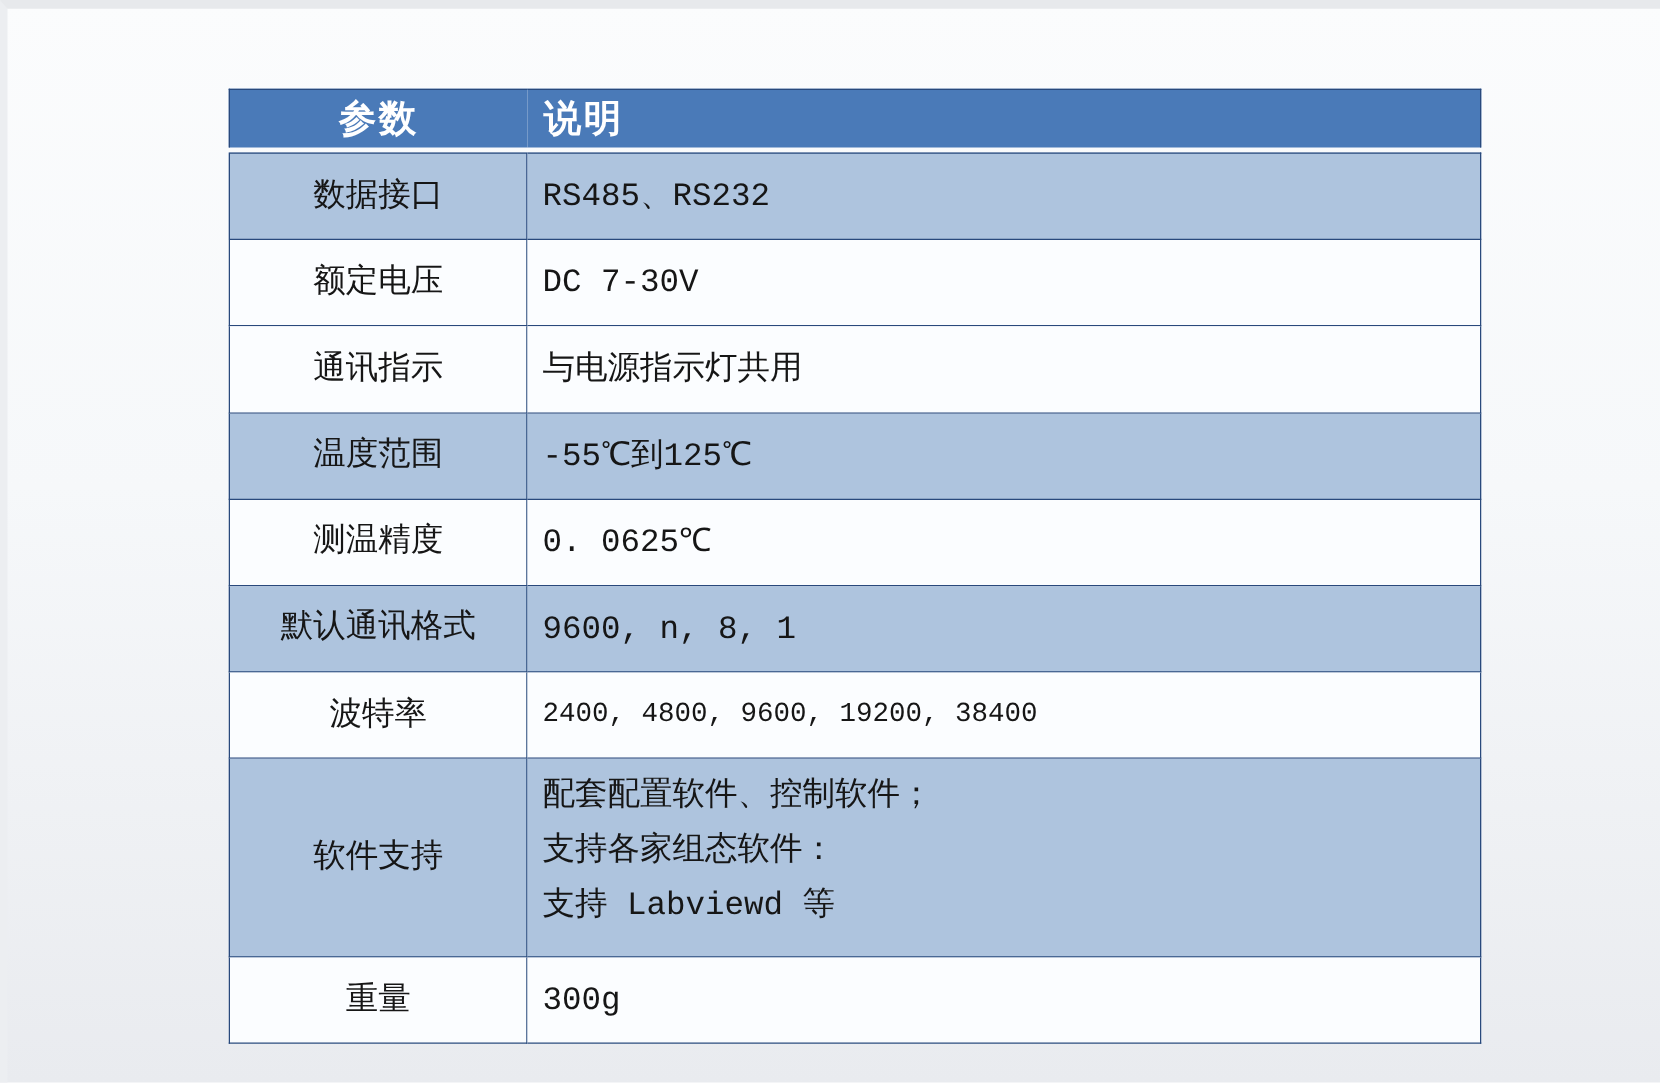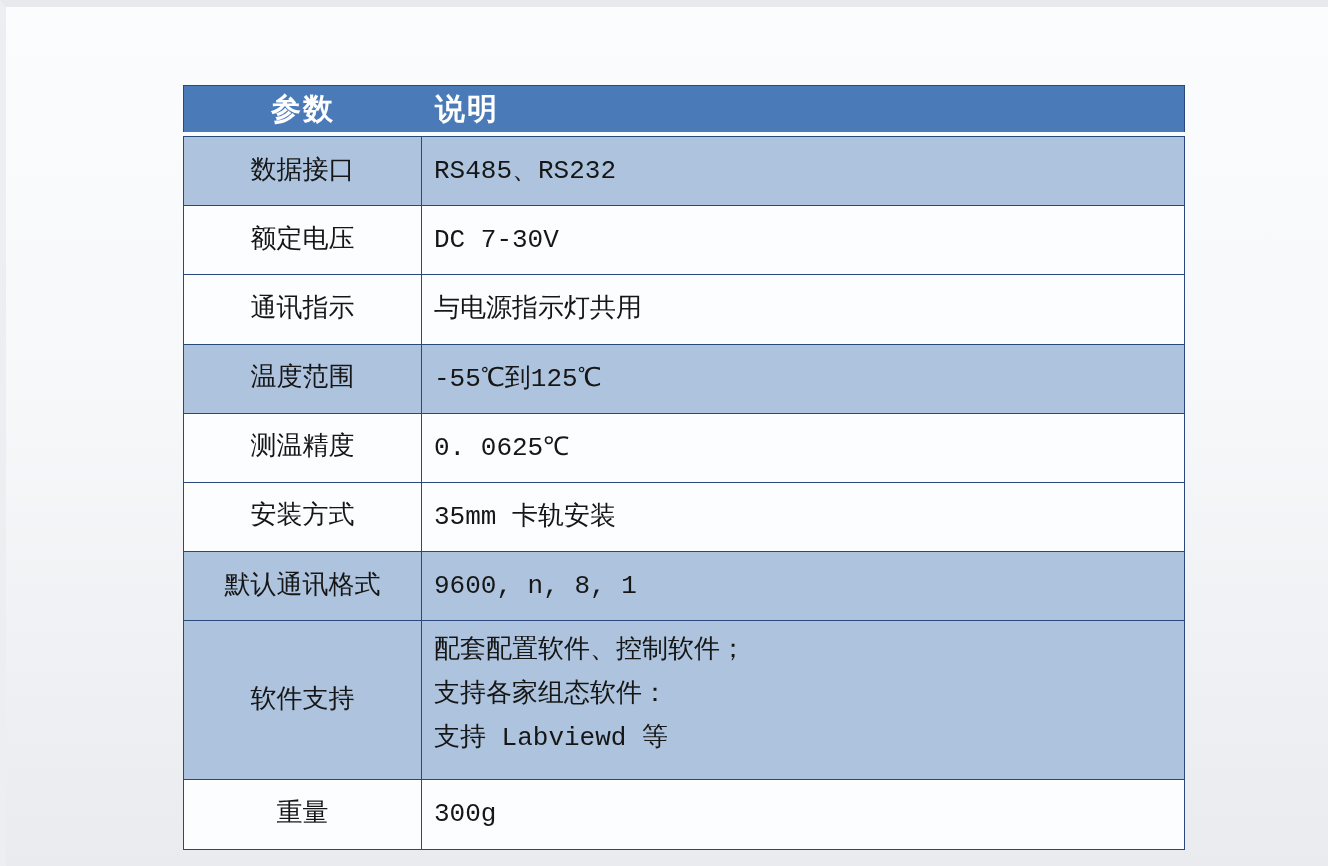--- a/index.html
+++ b/index.html
@@ -17,21 +17,21 @@
     position: absolute;
     inset: 0;
     border-top: 7px solid #e7e9ec;
     border-left: 6px solid #eceef1;
     box-sizing: border-box;
     pointer-events: none;
   }
   .table-wrap {
     position: absolute;
     left: 183px;
-    top: 85px;
+    top: 71px;
     width: 893px;
   }
   table.spec-table {
     border-collapse: separate;
     border-spacing: 0;
     table-layout: fixed;
     width: 1002px;
     color: var(--text, #161616);
   }
   col.c-param { width: 239px; }
@@ -129,30 +129,30 @@
           <td class="desc-cell">
             <div class="desc-line">-55℃到125℃</div>
           </td>
         </tr>
         <tr class="shade-white">
           <td class="param-cell">测温精度</td>
           <td class="desc-cell">
             <div class="desc-line">0. 0625℃</div>
           </td>
         </tr>
-        <tr class="shade-white">
-          <td class="param-cell">安装方式</td>
-          <td class="desc-cell">
-            <div class="desc-line">35mm 卡轨安装</div>
-          </td>
-        </tr>
         <tr class="shade-blue">
           <td class="param-cell">默认通讯格式</td>
           <td class="desc-cell">
             <div class="desc-line">9600, n, 8, 1</div>
+          </td>
+        </tr>
+        <tr class="shade-white small-desc">
+          <td class="param-cell">波特率</td>
+          <td class="desc-cell">
+            <div class="desc-line">2400, 4800, 9600, 19200, 38400</div>
           </td>
         </tr>
         <tr class="shade-blue multi-line">
           <td class="param-cell">软件支持</td>
           <td class="desc-cell">
             <div class="desc-line">配套配置软件、控制软件；</div>
             <div class="desc-line">支持各家组态软件：</div>
             <div class="desc-line">支持 Labviewd 等</div>
           </td>
         </tr>

